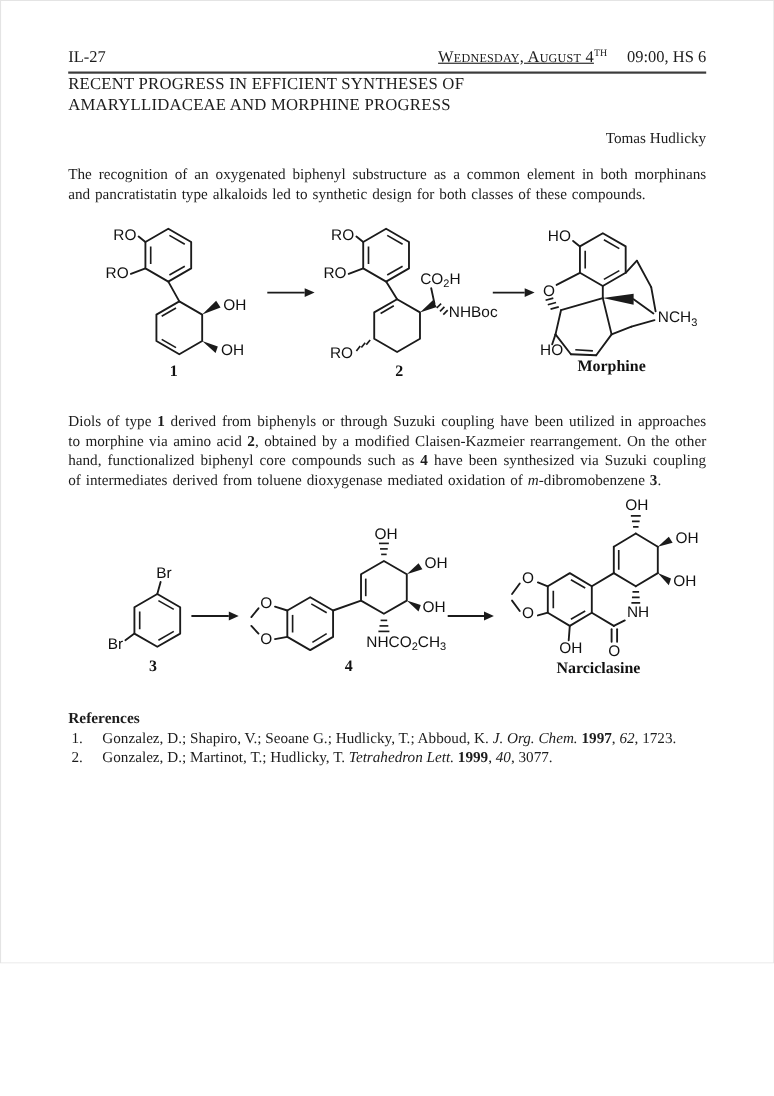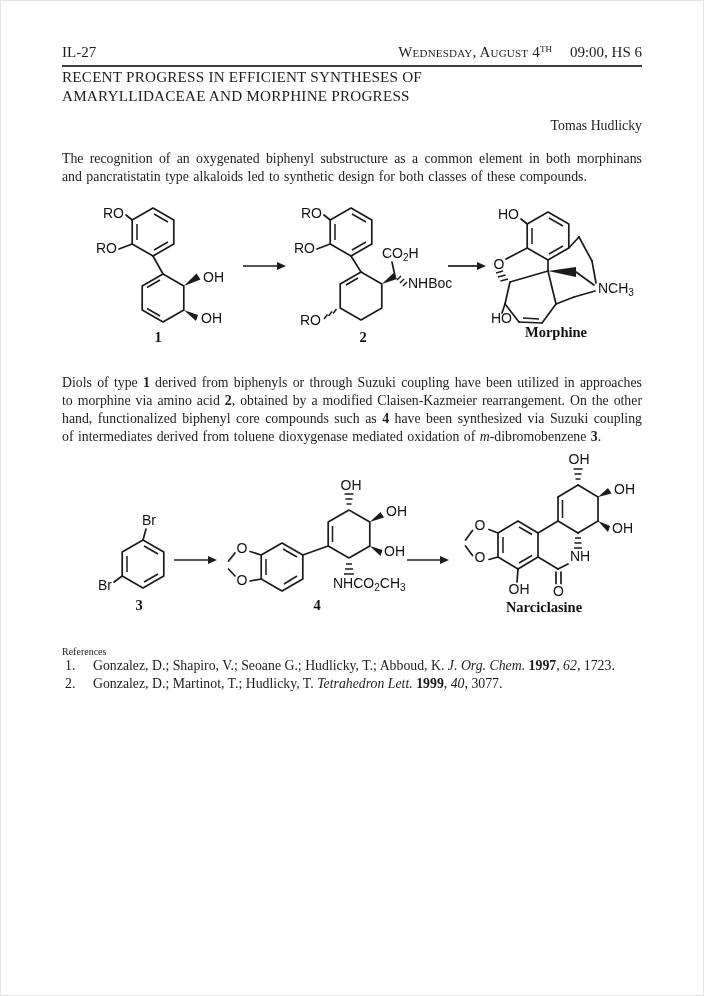--- a/index.html
+++ b/index.html
@@ -1,36 +1,36 @@
 <!DOCTYPE html>
 <html><head>
 <meta charset="utf-8">
 <style>
   html,body{margin:0;padding:0;background:#ffffff;}
   .page{
-    position:relative;width:704px;height:996px;background:#fff;
+    position:relative;width:704px;height:876px;background:#fff;
     font-family:"Liberation Serif",serif;color:#1c1c1c;overflow:hidden;
     box-shadow:inset 0 0 0 1px #e4e4e4;
   }
   .content{padding:44px 62px 0 62px;}
   .header{
     display:flex;justify-content:space-between;align-items:baseline;
     border-bottom:2px solid #3c3c3c;padding-bottom:4px;font-size:15px;
   }
   .header-right{white-space:nowrap;}
-  .sc{font-variant:small-caps;letter-spacing:.2px;}
+  .sc{font-variant:small-caps;letter-spacing:.2px;text-decoration:underline;}
   .ord{font-size:9px;position:relative;top:-5px;}
   .time{margin-left:18px;}
   .title{text-align:left;font-weight:normal;font-size:15.2px;line-height:19px;letter-spacing:.2px;}
   .author{margin-top:13px;text-align:right;font-size:13.8px;}
   .affil{margin-top:13px;text-align:center;font-size:13.8px;}
   p.bodytext{margin:16px 0 0 0;font-size:13.8px;line-height:18px;text-align:justify;word-spacing:1px;}
   p.p3{margin-top:8px;}
   svg.scheme{display:block;margin-top:6px;}
-  .refs-h{margin-top:16px;font-weight:normal;font-size:10px;}
+  .refs-h{margin-top:16px;font-weight:bold;font-size:14px;}
   .ref{display:flex;font-size:13.8px;line-height:18px;}
   .ref .num{width:28px;flex:none;padding-left:3px;}
   .ref .rbody{flex:1;}
   .b{font-weight:bold;}
   .i{font-style:italic;}
   
   .bond{stroke:#1b1b1b;stroke-width:1.7;fill:none;stroke-linecap:round;}
   .ring{fill:none;stroke:#1b1b1b;stroke-width:1.7;stroke-linejoin:round;}
   .inner{stroke:#1b1b1b;stroke-width:1.5;fill:none;}
   .wedge{fill:#1b1b1b;stroke:none;}

